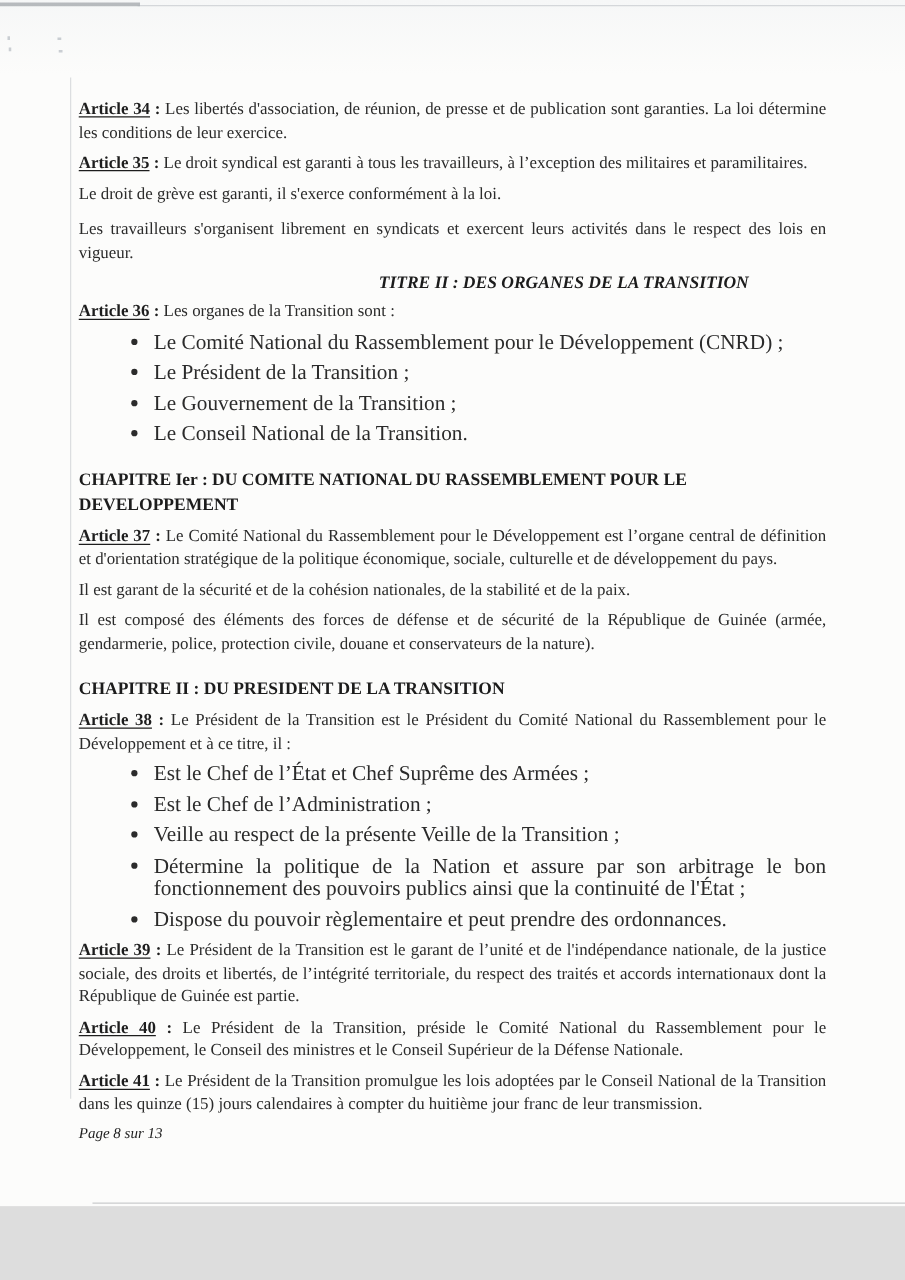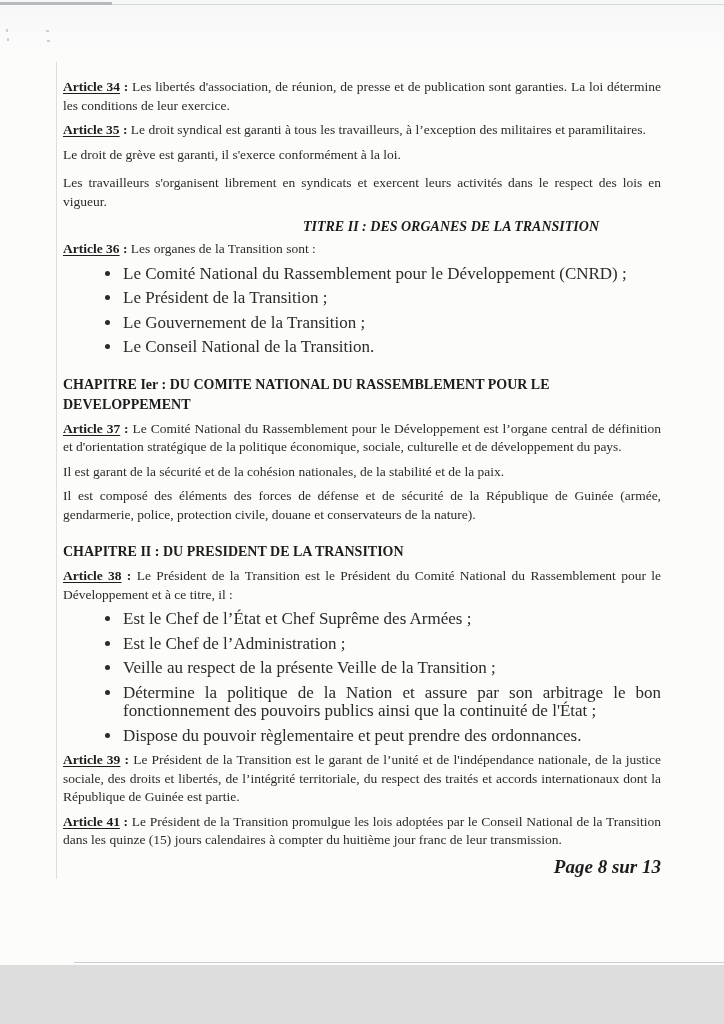--- a/index.html
+++ b/index.html
@@ -9,21 +9,21 @@
                          linear-gradient(270deg,#f3f4f4 0px,rgba(252,252,251,0) 18px);}
   .content{position:absolute;left:63px;top:78px;width:598px;}
   .para{font-size:13.5px;line-height:18.5px;margin:0 0 6px 0;text-align:justify;}
   .para.gap-after{margin-bottom:10px;}
   .art{font-weight:bold;color:#1d1d1d;text-decoration:underline;text-underline-offset:2px;text-decoration-thickness:1.2px;}
   .sep{font-weight:bold;color:#1d1d1d;}
   .title-center{font-size:14px;font-weight:bold;color:#1c1c1c;text-align:right;margin:2px 62px 3px 0;line-height:20px;font-style:italic;}
   .chapter{font-size:14px;font-weight:bold;color:#1c1c1c;line-height:20px;margin:18px 0 5px 0;}
   ul.bullets{margin:1px 0 4px 0;padding-left:59px;list-style:disc;}
   ul.bullets li{font-size:17px;line-height:18.5px;margin:0 0 6px 0;text-align:justify;padding-left:1px;}
-  .footer{font-size:19px;font-weight:bold;font-style:italic;color:#1d1d1d;text-align:right;margin-top:5px;}
+  .footer{font-size:12px;font-weight:normal;font-style:italic;color:#1d1d1d;text-align:left;margin-top:5px;}
   
   .edge-top-dark{position:absolute;top:2px;left:0;width:112px;height:3px;background:#84898e;opacity:.55;}
   .edge-top-faint{position:absolute;top:4px;left:110px;right:0;height:1px;background:#aab0b5;opacity:.45;}
   .edge-bottom{position:absolute;bottom:2px;left:74px;right:0;height:1px;background:#989c9f;opacity:.5;}
   .fold-line{position:absolute;left:56px;top:62px;bottom:86px;width:1px;background:#dcdee0;}
   .speck{position:absolute;background:#99a1ab;opacity:.5;}
   .speck.s1{left:6px;top:29px;width:2px;height:3px;}
   .speck.s2{left:7px;top:38px;width:2px;height:3px;}
   .speck.s3{left:46px;top:30px;width:3px;height:2px;}
   .speck.s4{left:47px;top:40px;width:3px;height:2px;}
@@ -78,20 +78,21 @@
     <ul class="bullets">
       <li>Est le Chef de l’État et Chef Suprême des Armées ;</li>
       <li>Est le Chef de l’Administration ;</li>
       <li>Veille au respect de la présente Veille de la Transition ;</li>
       <li>Détermine la politique de la Nation et assure par son arbitrage le bon fonctionnement des pouvoirs publics ainsi que la continuité de l'État ;</li>
       <li>Dispose du pouvoir règlementaire et peut prendre des ordonnances.</li>
     </ul>
 
     <p class="para"><span class="art">Article 39</span><span class="sep"> : </span><span>Le Président de la Transition est le garant de l’unité et de l'indépendance nationale, de la justice sociale, des droits et libertés, de l’intégrité territoriale, du respect des traités et accords internationaux dont la République de Guinée est partie.</span></p>
 
+    <p class="para"><span class="art">Article 40</span><span class="sep"> : </span><span>Le Président de la Transition, préside le Comité National du Rassemblement pour le Développement, le Conseil des ministres et le Conseil Supérieur de la Défense Nationale.</span></p>
 
     <p class="para"><span class="art">Article 41</span><span class="sep"> : </span><span>Le Président de la Transition promulgue les lois adoptées par le Conseil National de la Transition dans les quinze (15) jours calendaires à compter du huitième jour franc de leur transmission.</span></p>
 
     <div class="footer">Page 8 sur 13</div>
   </div>
 
   <svg class="initials" viewBox="0 0 74 56" role="img" aria-label="MD">
     <path d="M5 51 C7 42 11 24 14 12 C16 22 19 34 21.5 41 C24.5 31 28.5 16 31.5 8.5" fill="none" stroke="#3b5cc4" stroke-width="2.6" stroke-linecap="round" stroke-linejoin="round"></path>
     <path d="M31.5 8.5 C36.5 20 43 34 48 46.5 C56 41.5 61.5 33 60.5 23.5 C59.5 13.5 47 7.5 33.5 9" fill="none" stroke="#3b5cc4" stroke-width="2.4" stroke-linecap="round" stroke-linejoin="round"></path>
     <path d="M44 47.5 L52 44.5" fill="none" stroke="#3b5cc4" stroke-width="2" stroke-linecap="round"></path>

